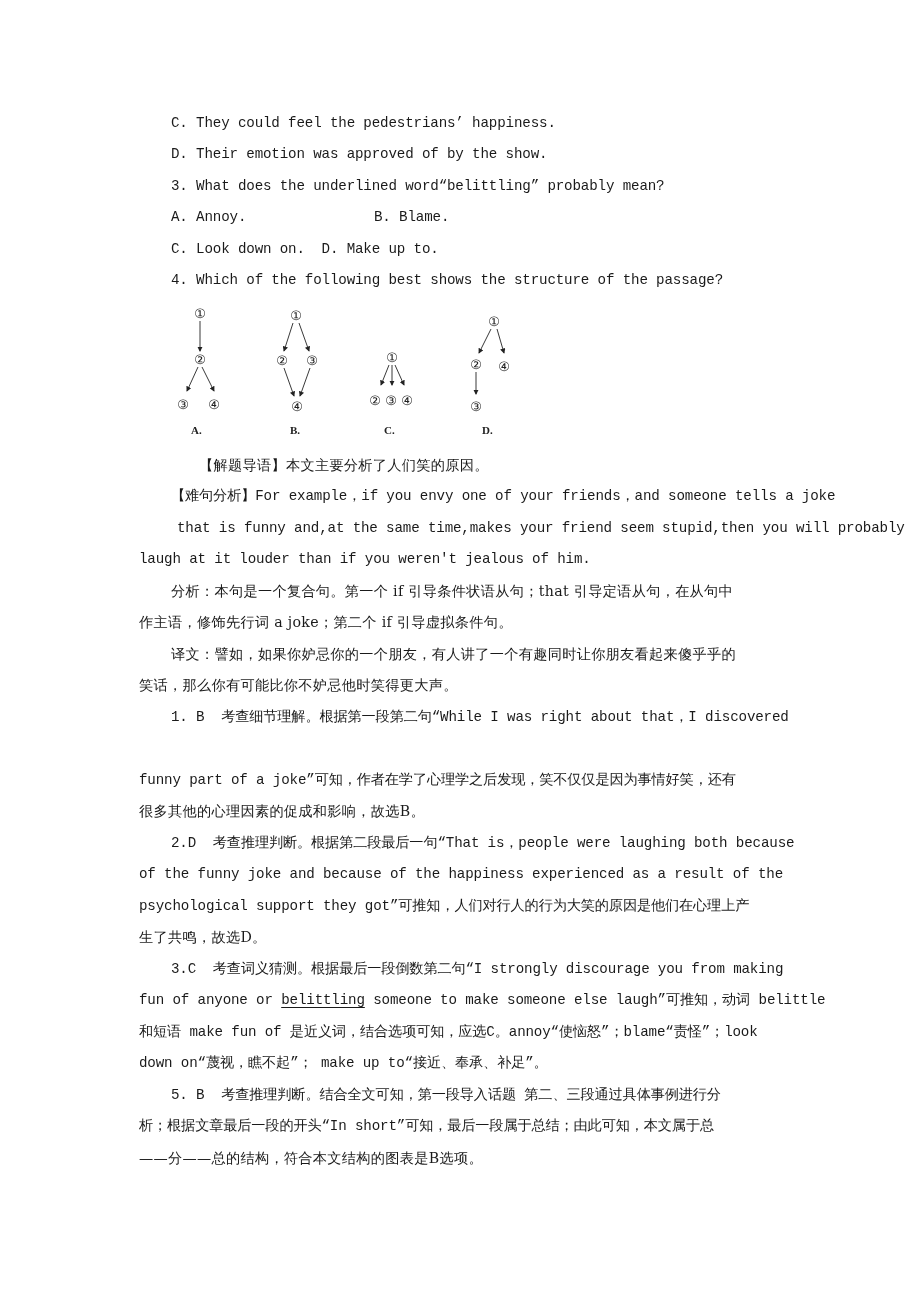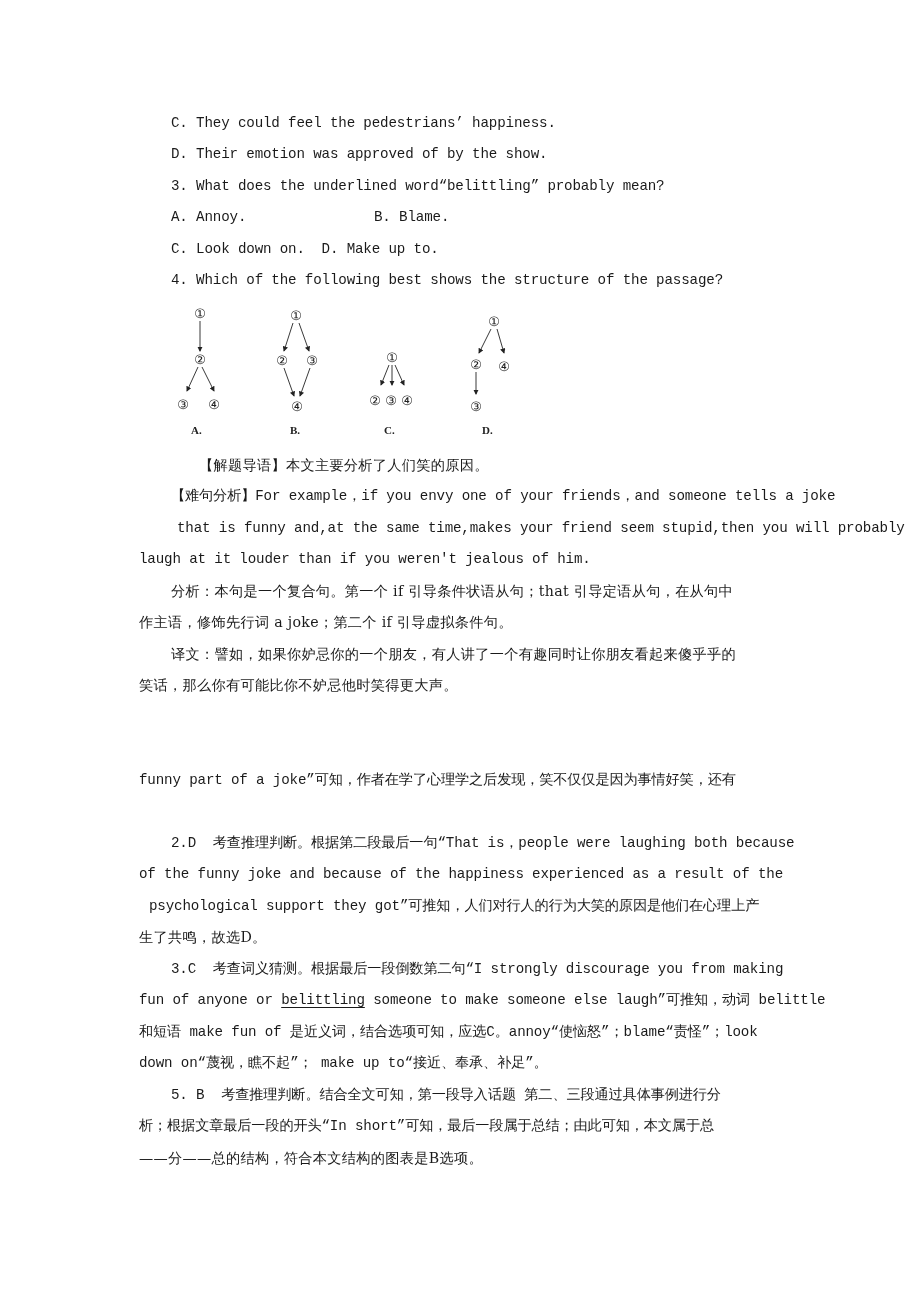--- a/index.html
+++ b/index.html
@@ -102,25 +102,27 @@
   <div class="line" style="left:163px; top:486px;">【难句分析】For example，if you envy one of your friends，and someone tells a joke</div>
   <div class="line" style="left:131px; top:518px;margin-left:38px;">that is funny and,at the same time,makes your friend seem stupid,then you will probably</div>
   <div class="line" style="left:131px; top:549px;">laugh at it louder than if you weren't jealous of him.</div>
 
   <div class="line cn" style="left:163px; top:581px;">分析：本句是一个复合句。第一个 if 引导条件状语从句；that 引导定语从句，在从句中</div>
   <div class="line cn" style="left:131px; top:612px;">作主语，修饰先行词 a joke；第二个 if 引导虚拟条件句。</div>
 
   <div class="line cn" style="left:163px; top:644px;">译文：譬如，如果你妒忌你的一个朋友，有人讲了一个有趣同时让你朋友看起来傻乎乎的</div>
   <div class="line cn" style="left:131px; top:675px;">笑话，那么你有可能比你不妒忌他时笑得更大声。</div>
 
+  <div class="line" style="left:163px; top:707px;">1. B  考查细节理解。根据第一段第二句“While I was right about that，I discovered</div>
   <div class="line" style="left:131px; top:770px;">funny part of a joke”可知，作者在学了心理学之后发现，笑不仅仅是因为事情好笑，还有</div>
+  <div class="line cn" style="left:131px; top:801px;">很多其他的心理因素的促成和影响，故选B。</div>
 
   <div class="line" style="left:163px; top:833px;">2.D  考查推理判断。根据第二段最后一句“That is，people were laughing both because</div>
   <div class="line" style="left:131px; top:864px;">of the funny joke and because of the happiness experienced as a result of the</div>
-  <div class="line" style="left:131px; top:896px;margin-left:10px;">psychological support they got”可推知，人们对行人的行为大笑的原因是他们在心理上产</div>
+  <div class="line" style="left:131px; top:896px;">psychological support they got”可推知，人们对行人的行为大笑的原因是他们在心理上产</div>
   <div class="line cn" style="left:131px; top:927px;">生了共鸣，故选D。</div>
 
   <div class="line" style="left:163px; top:959px;">3.C  考查词义猜测。根据最后一段倒数第二句“I strongly discourage you from making</div>
   <div class="line" style="left:131px; top:990px;text-align:center;"><span>fun of anyone or </span><span class="ul">belittling</span><span> someone to make someone else laugh”可推知，动词 belittle</span></div>
   <div class="line" style="left:131px; top:1022px;">和短语 make fun of 是近义词，结合选项可知，应选C。annoy“使恼怒”；blame“责怪”；look</div>
   <div class="line" style="left:131px; top:1053px;">down on“蔑视，瞧不起”； make up to“接近、奉承、补足”。</div>
 
   <div class="line" style="left:163px; top:1085px;">5. B  考查推理判断。结合全文可知，第一段导入话题 第二、三段通过具体事例进行分</div>
   <div class="line" style="left:131px; top:1116px;">析；根据文章最后一段的开头“In short”可知，最后一段属于总结；由此可知，本文属于总</div>
   <div class="line cn" style="left:131px; top:1148px;">——分——总的结构，符合本文结构的图表是B选项。</div>

